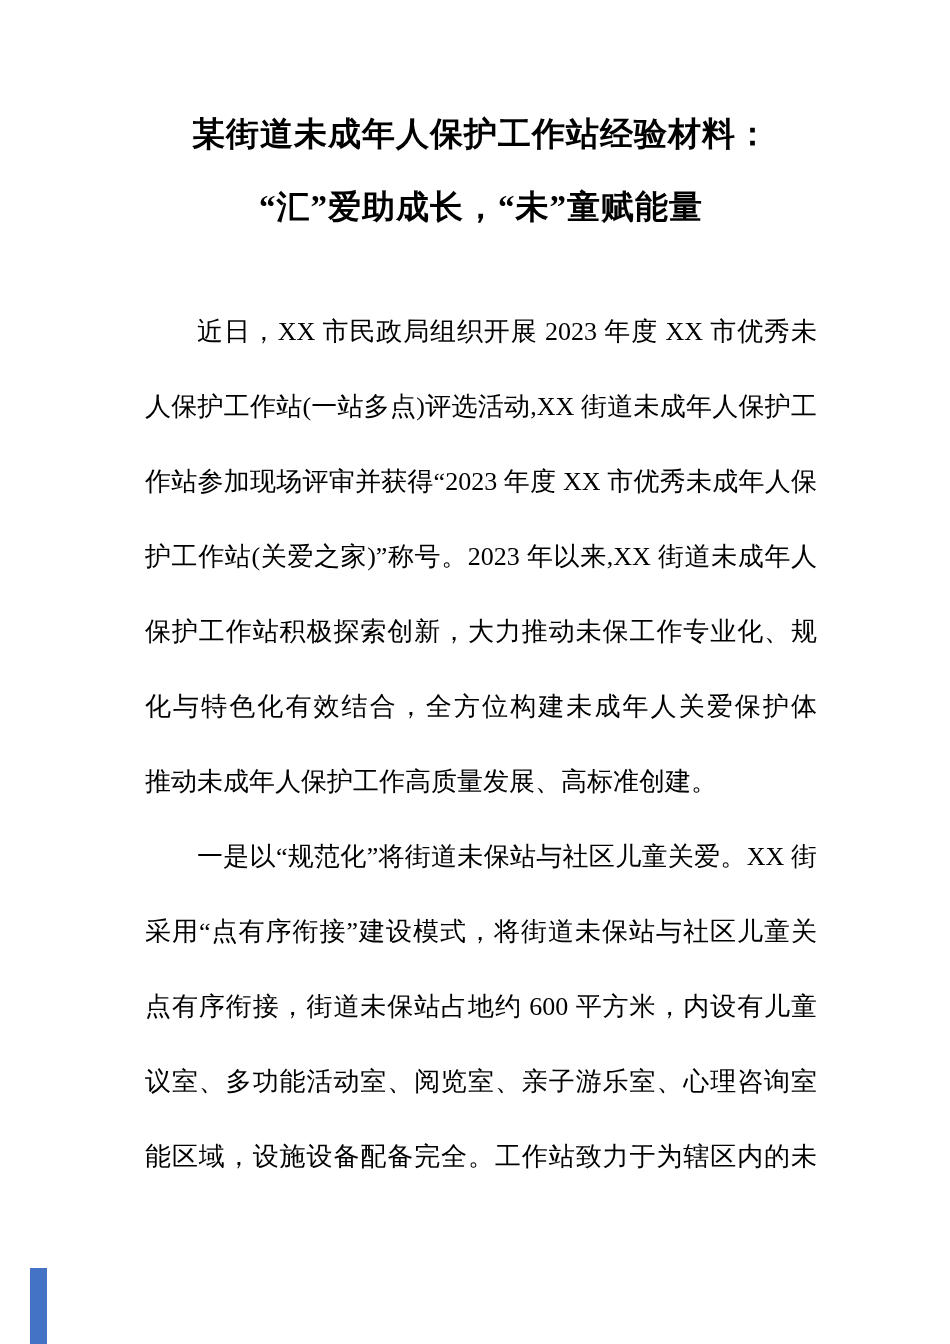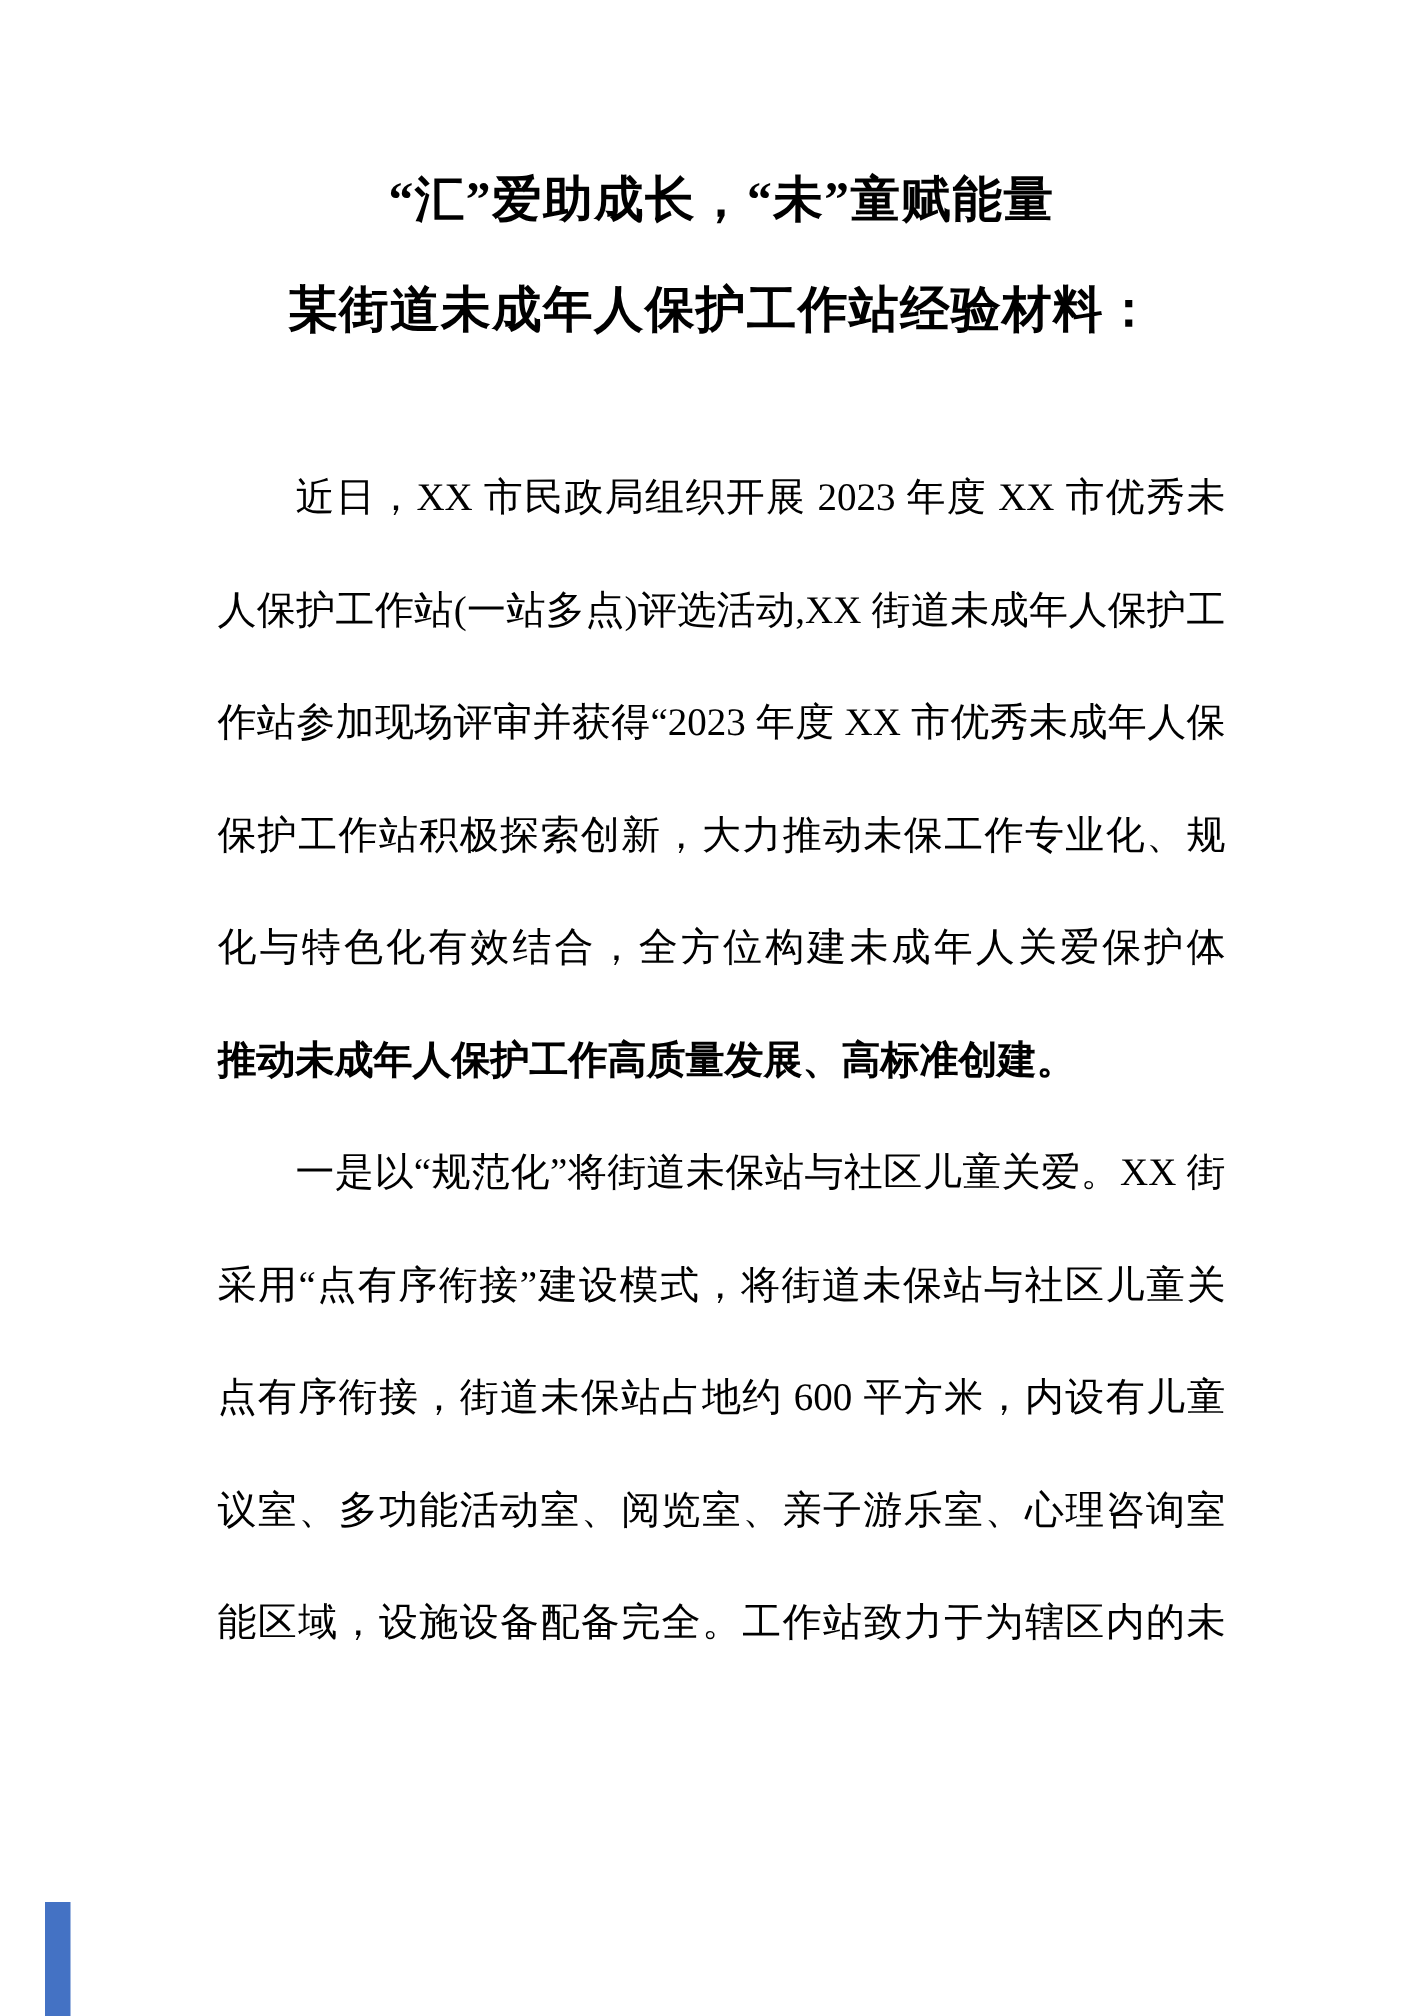--- a/index.html
+++ b/index.html
@@ -43,46 +43,46 @@
     text-align: justify;
     text-align-last: justify;
     overflow: hidden;
   }
   .b-line.indent {
     text-indent: 2em;
   }
   .b-line.para-end {
     text-align: left;
     text-align-last: left;
-    font-weight: bold;
   }
   .blue-bar {
     position: absolute;
     left: 30px;
     top: 1268px;
     width: 17px;
     height: 76px;
     background: #4472c4;
   }
 </style>
 </head>
 <body>
 
 <div class="page">
   <div class="content">
 
     <h1 class="doc-title">
+      <div class="t-line">某街道未成年人保护工作站经验材料：</div>
       <div class="t-line">“汇”爱助成长，“未”童赋能量</div>
-      <div class="t-line">某街道未成年人保护工作站经验材料：</div>
     </h1>
 
     <div class="doc-body">
       <div class="b-line indent">近日，XX 市民政局组织开展 2023 年度 XX 市优秀未成年</div>
       <div class="b-line">人保护工作站(一站多点)评选活动,XX 街道未成年人保护工</div>
       <div class="b-line">作站参加现场评审并获得“2023 年度 XX 市优秀未成年人保</div>
+      <div class="b-line">护工作站(关爱之家)”称号。2023 年以来,XX 街道未成年人</div>
       <div class="b-line">保护工作站积极探索创新，大力推动未保工作专业化、规范</div>
       <div class="b-line">化与特色化有效结合，全方位构建未成年人关爱保护体系，</div>
       <div class="b-line para-end">推动未成年人保护工作高质量发展、高标准创建。</div>
 
       <div class="b-line indent">一是以“规范化”将街道未保站与社区儿童关爱。XX 街道</div>
       <div class="b-line">采用“点有序衔接”建设模式，将街道未保站与社区儿童关爱</div>
       <div class="b-line">点有序衔接，街道未保站占地约 600 平方米，内设有儿童会</div>
       <div class="b-line">议室、多功能活动室、阅览室、亲子游乐室、心理咨询室等功</div>
       <div class="b-line">能区域，设施设备配备完全。工作站致力于为辖区内的未成</div>
     </div>

